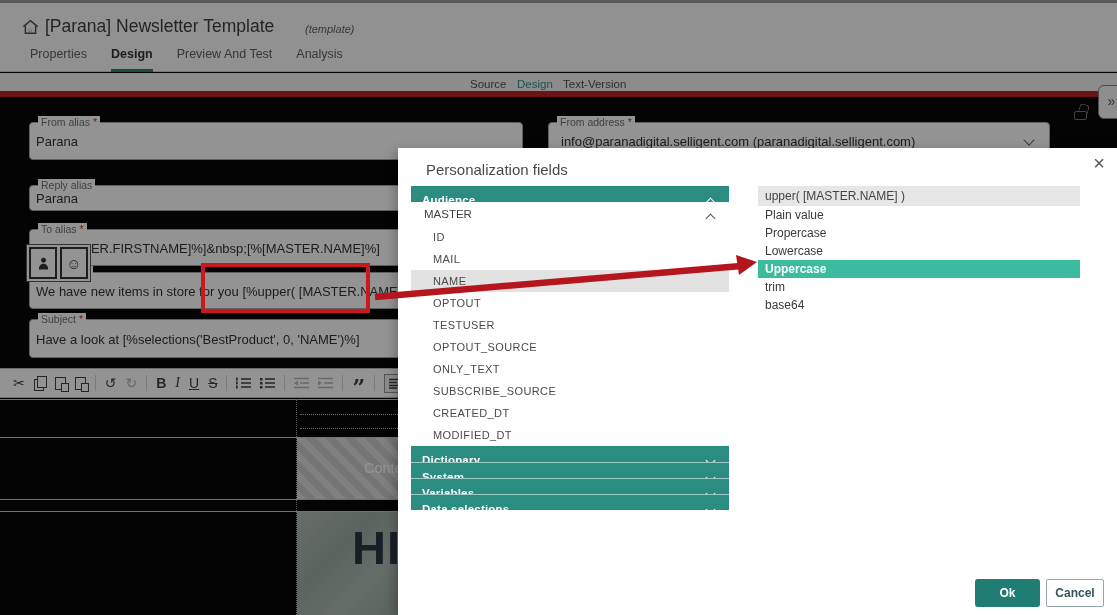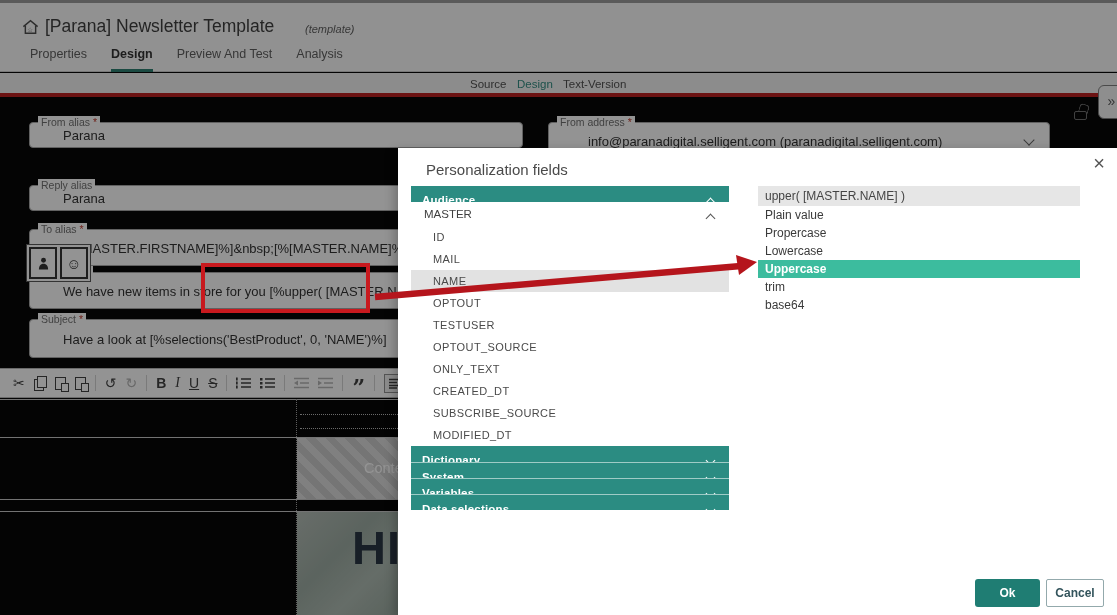--- a/index.html
+++ b/index.html
@@ -10,29 +10,29 @@
   .app { position:absolute; inset:0; z-index:1; }
   .topstrip { position:absolute; top:0; left:0; right:0; height:3px; background:#9a9a9a; }
   .app-header { position:absolute; top:3px; left:0; right:0; height:69px; background:#fbfbfb; border-bottom:1px solid #cfcfcf; }
   .home-ic { position:absolute; left:21px; top:14px; }
   .page-title { position:absolute; left:45px; top:13px; font-size:17.5px; font-weight:500; color:#3a3a3a; }
   .title-suffix { position:absolute; left:305px; top:20px; font-size:11px; font-style:italic; color:#5e5e5e; }
   .tabs { position:absolute; left:30px; top:44px; display:flex; gap:24px; font-size:12.5px; color:#5b5b5b; }
   .tab { cursor:pointer; padding-bottom:8px; }
   .tab.active { color:#2e2e2e; font-weight:bold; border-bottom:3px solid #2a7d6f; }
 
-  .subtabbar { position:absolute; top:73px; left:0; right:0; height:24px; background:#f3f3f3; border-bottom:4px solid #b91c1c; }
+  .subtabbar { position:absolute; top:73px; left:0; right:0; height:24px; background:#f3f3f3; border-bottom:6px solid #b91c1c; }
   .subtab { position:absolute; top:5px; font-size:11.5px; color:#4c4c4c; cursor:pointer; }
   .subtab.active { color:#2f8b80; }
 
   
   .field { position:absolute; border:1px solid #a6a6a6; border-radius:4px; background:#fff; }
   .flabel { position:absolute; top:-7px; left:8px; background:#fff; padding:0 3px; font-size:10.5px; color:#6d6d6d; white-space:nowrap; }
   .req { color:#c0392b; }
-  .fvalue { position:absolute; left:6px; top:50%; transform:translateY(-50%); font-size:13px; color:#2e2e2e; white-space:nowrap;margin-left:27px; }
+  .fvalue { position:absolute; left:6px; top:50%; transform:translateY(-50%); font-size:13px; color:#2e2e2e; white-space:nowrap; }
   .dd-chev { position:absolute; right:16px; top:13px; width:8px; height:8px; border-right:1.8px solid #5f5f5f; border-bottom:1.8px solid #5f5f5f; transform:rotate(45deg); }
 
   .lock { position:absolute; left:1074px; top:111px; width:13px; height:9px; border:1.7px solid #6e6e6e; border-radius:2px; }
   .lock::before { content:""; position:absolute; left:4px; top:-8px; width:8px; height:8px; border:1.7px solid #6e6e6e; border-bottom:none; border-radius:4px 4px 0 0; transform:rotate(16deg); }
   .expander { position:absolute; left:1098px; top:85px; width:27px; height:34px; border:1.5px solid #7d7d7d; border-radius:6px; background:#f6f6f6; color:#555; font-size:14px; text-align:center; line-height:31px; cursor:pointer; }
 
   
   .insert-btns { position:absolute; left:26px; top:244px; border:1px solid #555; padding:2px; display:flex; gap:3px; background:#fff; }
   .ins-btn { width:28px; height:32px; border:2px solid #2f2f2f; background:#fff; display:flex; align-items:center; justify-content:center; cursor:pointer; }
   .smiley { font-size:15px; color:#333; }
@@ -122,21 +122,21 @@
 
     <div class="subtabbar">
       <span class="subtab" style="left:470px">Source</span>
       <span class="subtab active" style="left:517px">Design</span>
       <span class="subtab" style="left:563px">Text-Version</span>
     </div>
 
     <div class="lock"></div>
     <div class="expander">»</div>
 
-    <div class="field" style="left:29px; top:122px; width:494px; height:26px;">
+    <div class="field" style="left:29px; top:122px; width:494px; height:38px;">
       <span class="flabel"><span>From alias</span> <span class="req">*</span></span>
       <span class="fvalue">Parana</span>
     </div>
 
     <div class="field" style="left:548px; top:122px; width:502px; height:38px;">
       <span class="flabel"><span>From address</span> <span class="req">*</span></span>
       <span class="fvalue" style="left:12px">info@paranadigital.selligent.com (paranadigital.selligent.com)</span>
       <span class="dd-chev"></span>
     </div>
 
@@ -287,22 +287,22 @@
         <span class="chev up"></span>
       </div>
       <div class="acc-fields">
         <div class="acc-field">ID</div>
         <div class="acc-field">MAIL</div>
         <div class="acc-field selected">NAME</div>
         <div class="acc-field">OPTOUT</div>
         <div class="acc-field">TESTUSER</div>
         <div class="acc-field">OPTOUT_SOURCE</div>
         <div class="acc-field">ONLY_TEXT</div>
+        <div class="acc-field">SUBSCRIBE_SOURCE</div>
         <div class="acc-field">CREATED_DT</div>
-        <div class="acc-field">SUBSCRIBE_SOURCE</div>
         <div class="acc-field">MODIFIED_DT</div>
       </div>
       <div class="acc-head">
         <span>Dictionary</span>
         <span class="chev"></span>
       </div>
       <div class="acc-head">
         <span>System</span>
         <span class="chev"></span>
       </div>

